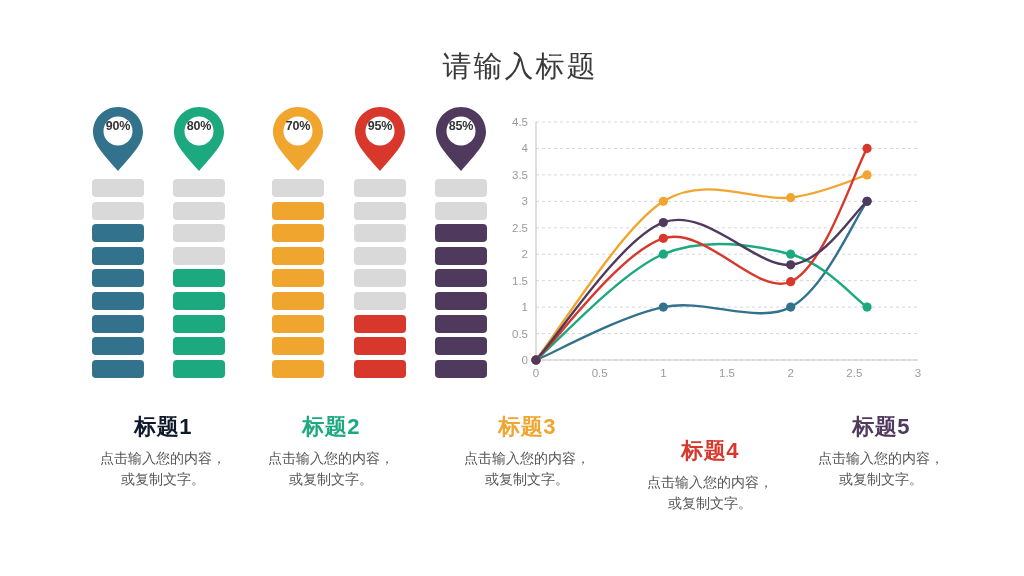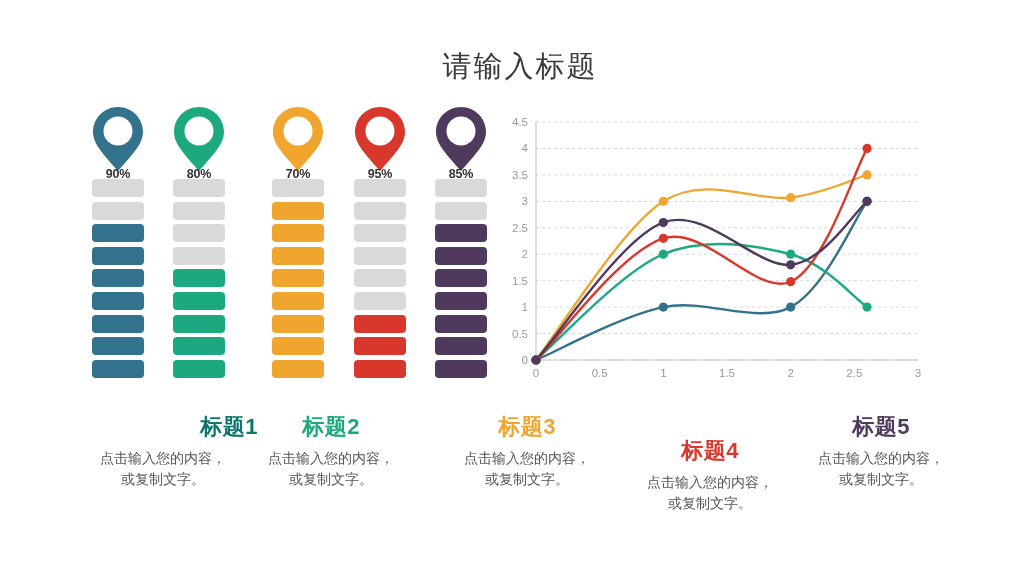--- a/index.html
+++ b/index.html
@@ -65,21 +65,20 @@
   .pin-value {
     position: absolute;
     left: 0;
     top: 14px;
     width: 56px;
     text-align: center;
     font-size: 12.5px;
     font-weight: bold;
     color: #333333;
     letter-spacing: -0.2px;
-    margin-top: 48px;
   }
 
   .bar-stack {
     width: 52px;
     margin: 0 auto;
   }
   .bar-seg {
     height: 18px;
     border-radius: 4px;
     margin-bottom: 4.6px;
@@ -296,21 +295,21 @@
       <circle cx="375.06666666666666" cy="36.44444444444446" r="4.6" fill="#D8382C"></circle>
       <circle cx="44" cy="248" r="4.6" fill="#4F3A5E"></circle>
       <circle cx="171.33333333333331" cy="110.48888888888888" r="4.6" fill="#4F3A5E"></circle>
       <circle cx="298.66666666666663" cy="152.8" r="4.6" fill="#4F3A5E"></circle>
       <circle cx="375.06666666666666" cy="89.33333333333334" r="4.6" fill="#4F3A5E"></circle>
     </svg>
   </div>
 
 <div id="captions">
     <div class="caption c0">
-      <div class="caption-title" style="color: #0f766e; text-align: right;">标题1</div>
+      <div class="caption-title" style="color: #0f172a;">标题1</div>
       <div class="caption-body">
         <span>点击输入您的内容，</span>
         <span>或复制文字。</span>
       </div>
     </div>
     <div class="caption c1">
       <div class="caption-title" style="color: rgb(29, 169, 127);">标题2</div>
       <div class="caption-body">
         <span>点击输入您的内容，</span>
         <span>或复制文字。</span>

